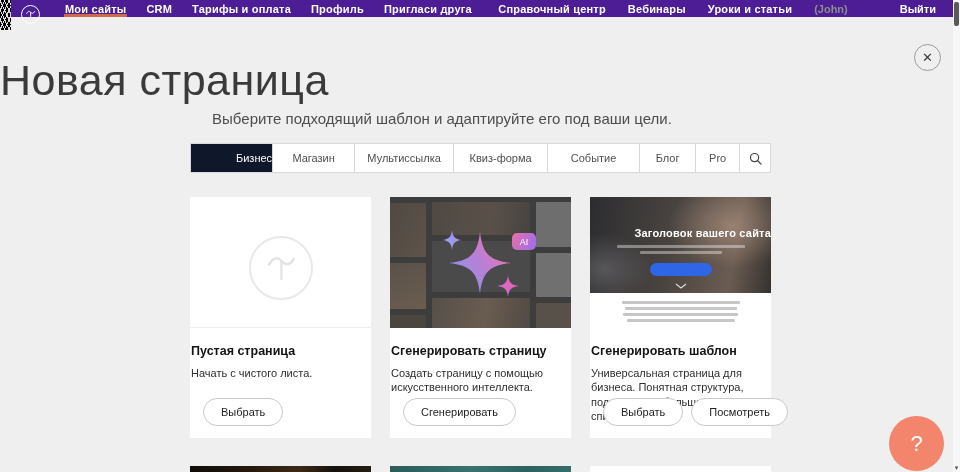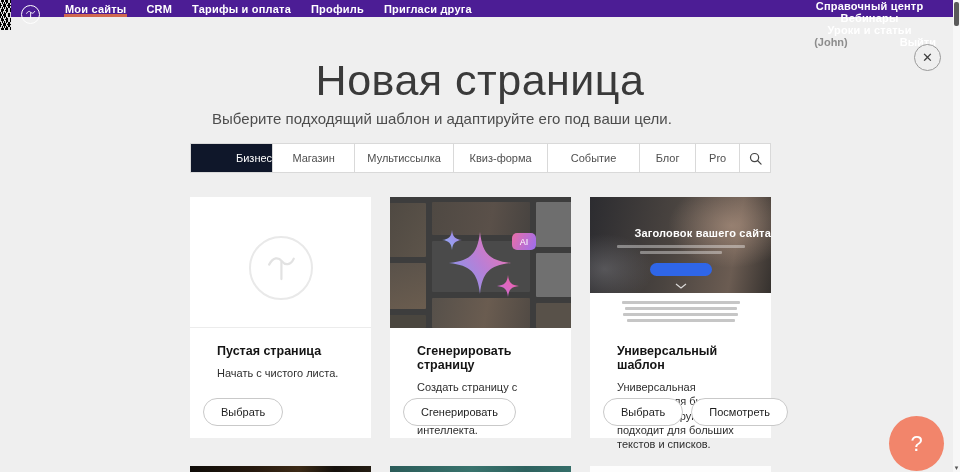--- a/index.html
+++ b/index.html
@@ -32,38 +32,38 @@
   .nav-item {
     position:relative; display:flex; align-items:center;
     padding:0 10px; color:#fff; font-size:11px; font-weight:700;
     letter-spacing:.2px; cursor:pointer; white-space:nowrap;
   }
   .nav-item.active::after {
     content:""; position:absolute; left:9px; right:9px; bottom:0; height:3px;
     background:#cf674e;
   }
   .topbar-spacer { flex:1; }
-  .nav-right { display:flex; align-items:center; margin-right:24px;flex-direction:column; }
+  .nav-right { display:flex; align-items:center; margin-right:24px; }
   .nav-right .nav-item { padding:0 11px; }
   .account { display:flex; align-items:center; font-size:11px; font-weight:700;
     padding:0 0 0 11px; white-space:nowrap; cursor:pointer;gap:48px; }
   .account .acct-name { color:#8d8d8d; margin-right:4px; }
   .account .acct-logout { color:#fff; }
 
   
   .close-btn {
     position:absolute; top:44px; left:914px; width:27px; height:27px;
     border:1px solid #9a9a9a; border-radius:50%; background:transparent;
     display:flex; align-items:center; justify-content:center;
     font-size:13px; color:#3c3c3c; cursor:pointer; line-height:1;
   }
 
   
   .page-title {
-    position:absolute; top:57px; left:0; width:960px; text-align:center;
+    position:absolute; top:57px; left:0; width:960px; text-align:left;
     font-size:43px; font-weight:300; color:#3a3a3a; letter-spacing:.5px; line-height:1.1;
   }
   .page-subtitle {
     position:absolute; top:110px; left:0; width:884px; text-align:center;
     font-size:15px; color:#4d4d4d;
   }
 
   
   .tabbar {
     position:absolute; top:143px; left:190px; width:581px; height:30px;
@@ -72,21 +72,21 @@
   .tab {
     background:#fff; display:flex; align-items:center; justify-content:center;
     font-size:11px; color:#4f4f4f; cursor:pointer; white-space:nowrap;
   }
   .tab.active { background:#0f172a; color:#fff;padding-left:45px; }
 
   
   .cards { position:absolute; top:197px; left:190px; display:flex; gap:19px; }
   .card { width:181px; height:241px; background:#fff; position:relative; }
   .card-preview { position:relative; width:181px; height:131px; overflow:hidden; }
-  .card-info { position:relative; height:110px; padding:12px 27px; }
+  .card-info { position:relative; height:110px; padding:12px 1px; }
   .card-title { font-size:12.5px; font-weight:700; color:#141414; margin-top:4px; }
   .card-desc { font-size:11px; color:#2e2e2e; line-height:1.3; margin-top:8px; }
   .card-buttons { position:absolute; left:13px; bottom:12px; display:flex; gap:8px; }
   .pill-btn {
     height:28px; padding:0 17px; border:1px solid #c9c9c9; border-radius:16px;
     background:#fff; font-size:11px; color:#1e1e1e; cursor:pointer;
     font-family:"Liberation Sans", sans-serif; white-space:nowrap;
   }
 
   
@@ -277,21 +277,21 @@
         </svg>
       </div>
       <div class="uni-body">
         <div class="uni-line" style="width:118px"></div>
         <div class="uni-line" style="width:112px"></div>
         <div class="uni-line" style="width:115px"></div>
         <div class="uni-line" style="width:108px"></div>
       </div>
     </div>
     <div class="card-info">
-      <div class="card-title">Универсальный шаблон</div>
+      <div class="card-title">Сгенерировать шаблон</div>
       <div class="card-desc">Универсальная страница для бизнеса. Понятная структура, подходит для больших текстов и списков.</div>
       <div class="card-buttons">
         <button class="pill-btn">Выбрать</button>
         <button class="pill-btn">Посмотреть</button>
       </div>
     </div>
   </div>
 </div>
 
 <div class="bottom-strips">

